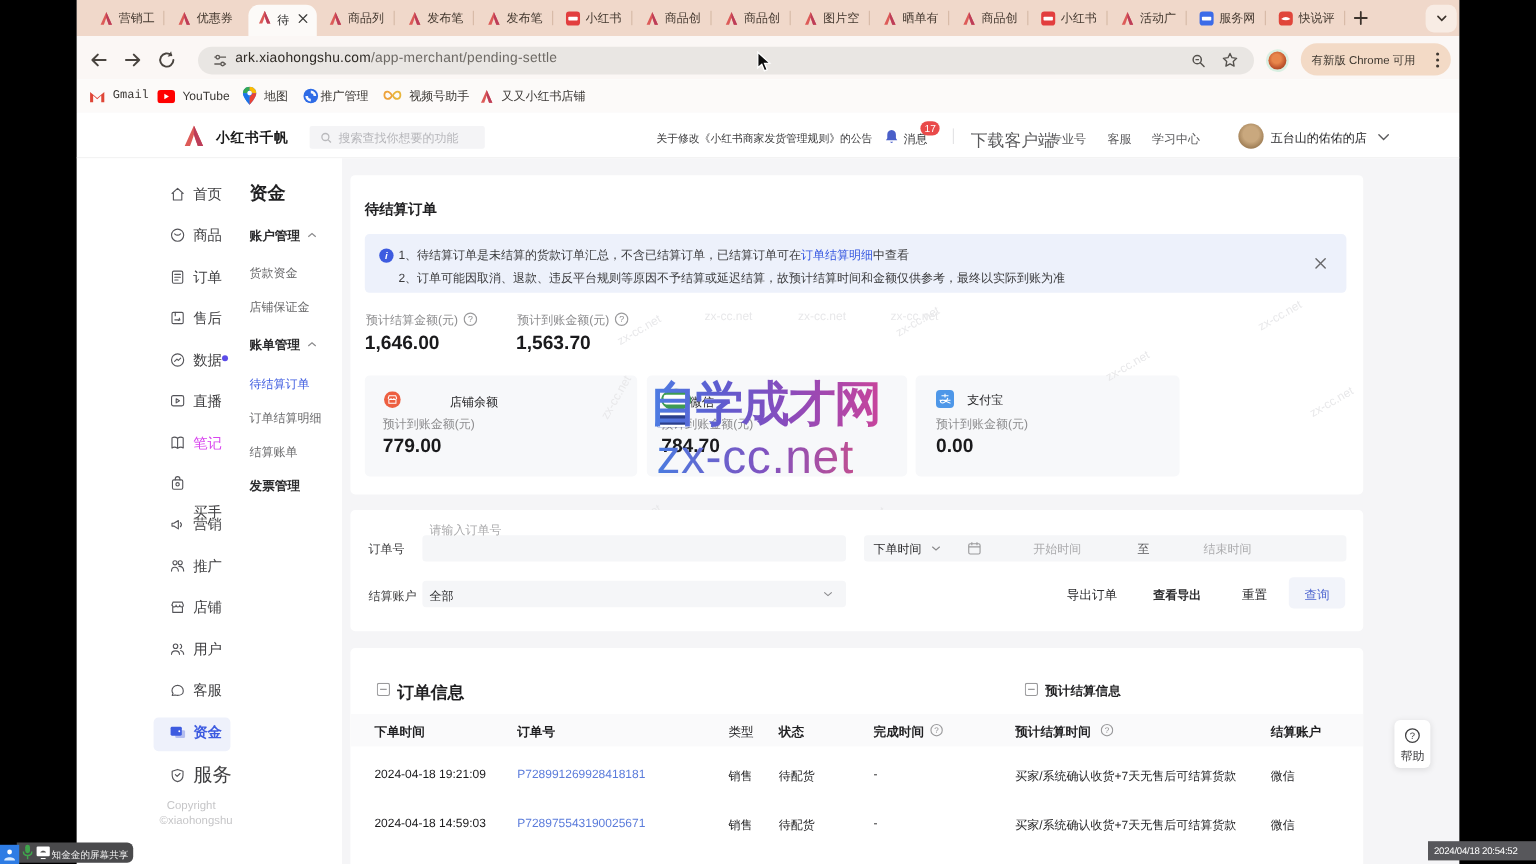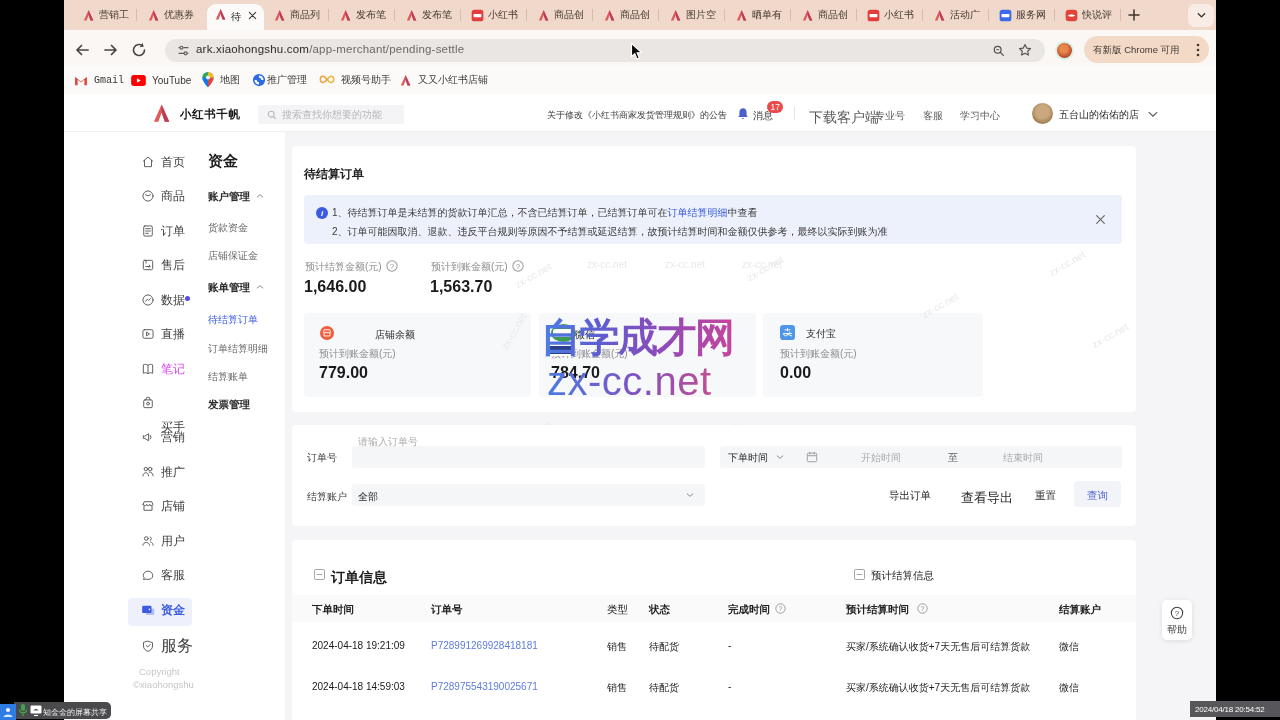--- a/index.html
+++ b/index.html
@@ -467,34 +467,34 @@
 <div class="abs" style="left:948px;top:451px;font-size:10px;color:#5a5a5c;">至</div>
 <div class="abs" style="left:1003px;top:451px;font-size:10px;color:#ABABAD;">结束时间</div>
 <div class="abs" style="left:307px;top:490px;font-size:10px;color:#3b3b3d;">结算账户</div>
 <div class="abs" style="left:352px;top:484px;width:353px;height:22px;background:#F5F6F8;border-radius:3px;"></div>
 <div class="abs" style="left:358px;top:490px;font-size:10px;color:#2b2b2d;">全部</div>
 <svg class="abs" style="left:686px;top:492px;" width="8" height="6" viewBox="0 0 9 6">
     <path d="M1 1.5 L4.5 4.5 L8 1.5" stroke="#8a8a8c" stroke-width="1.1" fill="none"></path>
   </svg>
 <div class="abs" style="left:1074px;top:481px;width:47px;height:26px;background:#F2F4FA;border-radius:4px;"></div>
 <div class="abs" style="left:889px;top:489px;font-size:10.5px;color:#2b2b2d;">导出订单</div>
-<div class="abs" style="left:961px;top:489px;font-size:13px;color:#2b2b2d;">查看导出</div>
+<div class="abs" style="left:961px;top:489px;font-size:10px;color:#2b2b2d;font-weight:bold;">查看导出</div>
 <div class="abs" style="left:1035px;top:489px;font-size:10.5px;color:#2b2b2d;">重置</div>
 <div class="abs" style="left:1087px;top:489px;font-size:10.5px;color:#4F66D0;">查询</div>
 <div class="abs" style="left:292px;top:540px;width:844px;height:180px;background:#fff;border-radius:4px 4px 0 0;"></div>
 <svg class="abs" style="left:314px;top:569px;" width="11" height="11" viewBox="0 0 12 12">
     <rect x="0.5" y="0.5" width="11" height="11" rx="1.5" stroke="#9a9a9c" fill="none"></rect>
     <path d="M3 6 L9 6" stroke="#9a9a9c"></path>
   </svg>
 <div class="abs" style="left:331px;top:569px;font-size:14px;font-weight:bold;color:#1f1f21;">订单信息</div>
 <svg class="abs" style="left:854px;top:569px;" width="11" height="11" viewBox="0 0 12 12">
     <rect x="0.5" y="0.5" width="11" height="11" rx="1.5" stroke="#9a9a9c" fill="none"></rect>
     <path d="M3 6 L9 6" stroke="#9a9a9c"></path>
   </svg>
-<div class="abs" style="left:871px;top:569px;font-size:10.5px;font-weight:normal;color:#1f1f21;">预计结算信息</div>
+<div class="abs" style="left:871px;top:569px;font-size:10.5px;font-weight:bold;color:#1f1f21;">预计结算信息</div>
 <div class="abs" style="left:292px;top:595px;width:844px;height:27px;background:#FAFAFB;"></div>
 <div class="abs" style="left:312px;top:603px;font-size:10.5px;font-weight:bold;color:#1f1f21;">下单时间</div>
 <div class="abs" style="left:431px;top:603px;font-size:10.5px;font-weight:bold;color:#1f1f21;">订单号</div>
 <div class="abs" style="left:607px;top:603px;font-size:10.5px;font-weight:normal;color:#1f1f21;text-align:center;">类型</div>
 <div class="abs" style="left:649px;top:603px;font-size:10.5px;font-weight:bold;color:#1f1f21;">状态</div>
 <div class="abs" style="left:728px;top:603px;font-size:10.5px;font-weight:bold;color:#1f1f21;">完成时间</div>
 <div class="abs" style="left:846px;top:603px;font-size:10.5px;font-weight:bold;color:#1f1f21;">预计结算时间</div>
 <div class="abs" style="left:1059px;top:603px;font-size:10.5px;font-weight:bold;color:#1f1f21;">结算账户</div>
 <svg class="abs" style="left:775px;top:603px;" width="11" height="11" viewBox="0 0 14 14">
     <circle cx="7" cy="7" r="6" stroke="#9a9a9c" stroke-width="1.2" fill="none"></circle>

